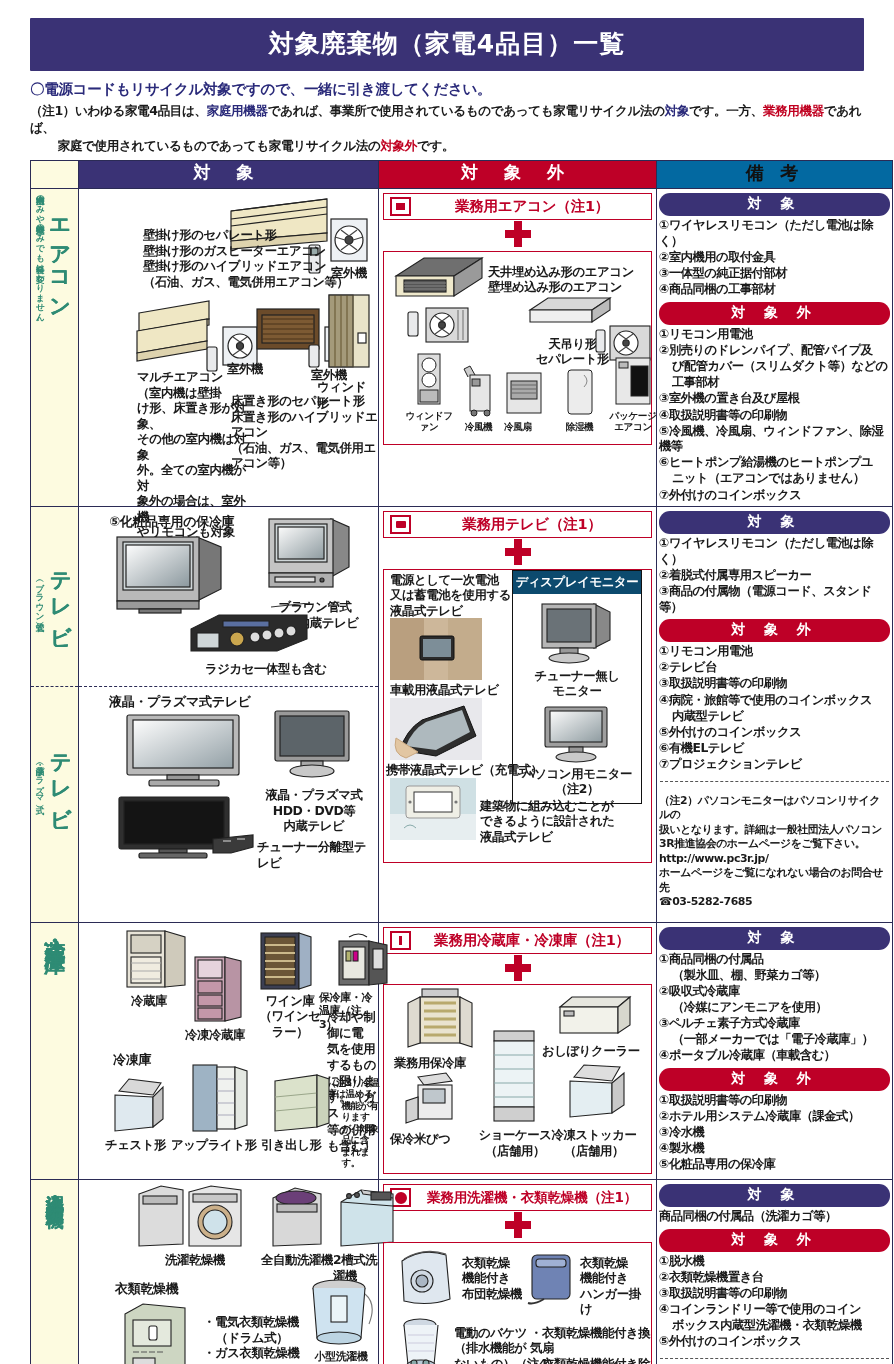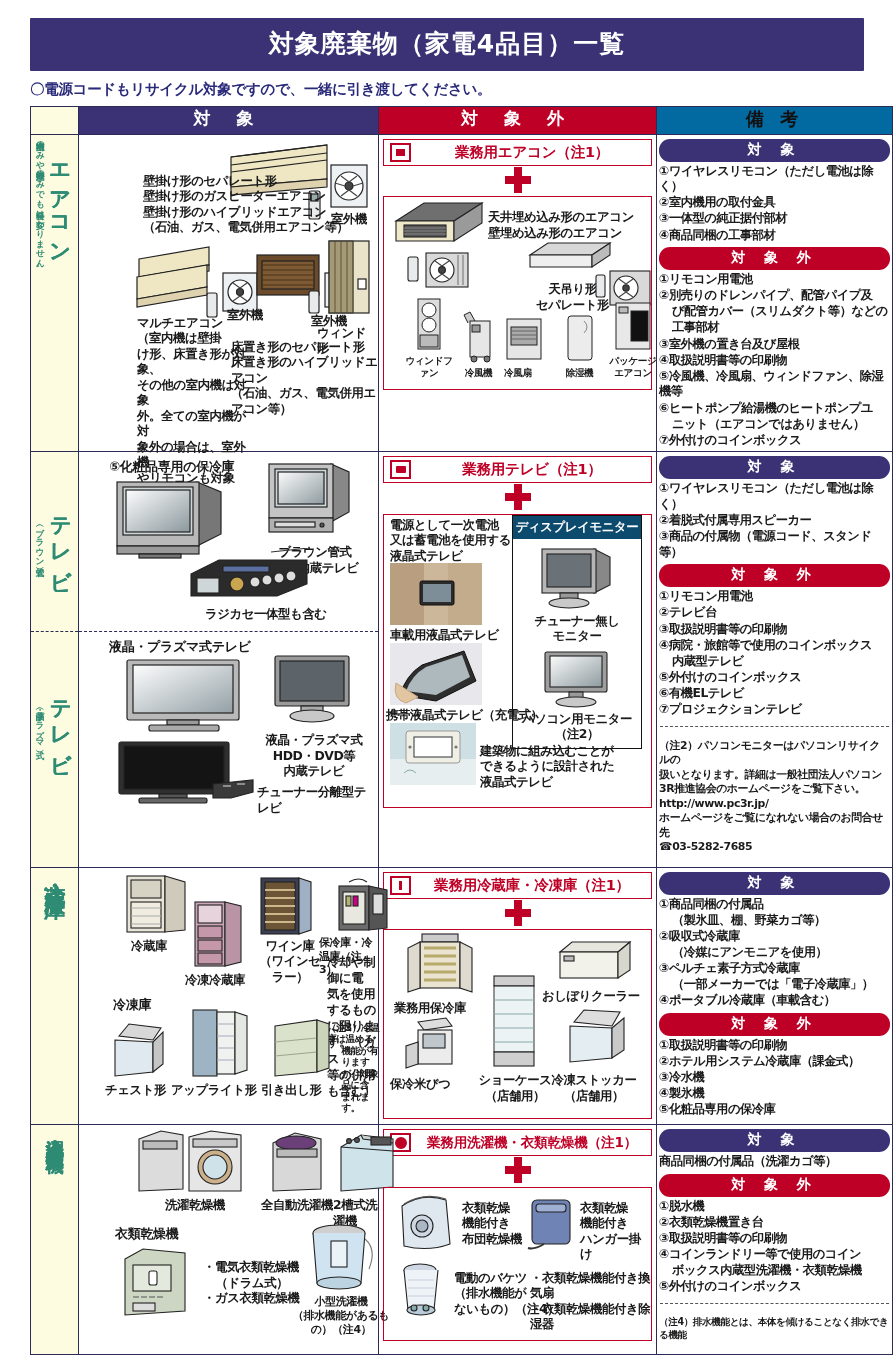--- a/index.html
+++ b/index.html
@@ -140,20 +140,24 @@
 </head>
 <body>
 
 <div class="page">
 
   <div class="title-bar">対象廃棄物（家電4品目）一覧</div>
 
   <div class="notes">
     <div class="note-circle">
       <span class="nv">〇電源コードもリサイクル対象ですので、一緒に引き渡してください。</span>
+    </div>
+    <div class="note1">
+      <span>（注1）いわゆる家電4品目は、</span><span class="nv">家庭用機器</span><span>であれば、事業所で使用されているものであっても家電リサイクル法の</span><span class="nv">対象</span><span>です。一方、</span><span class="rd">業務用機器</span><span>であれば、</span>
+      <span class="ind"><span>家庭で使用されているものであっても家電リサイクル法の</span><span class="rd">対象外</span><span>です。</span></span>
     </div>
   </div>
 
   <table class="main">
     <colgroup>
         <col class="c-side">
         <col class="c-target">
         <col class="c-excl">
         <col class="c-note">
       </colgroup>

